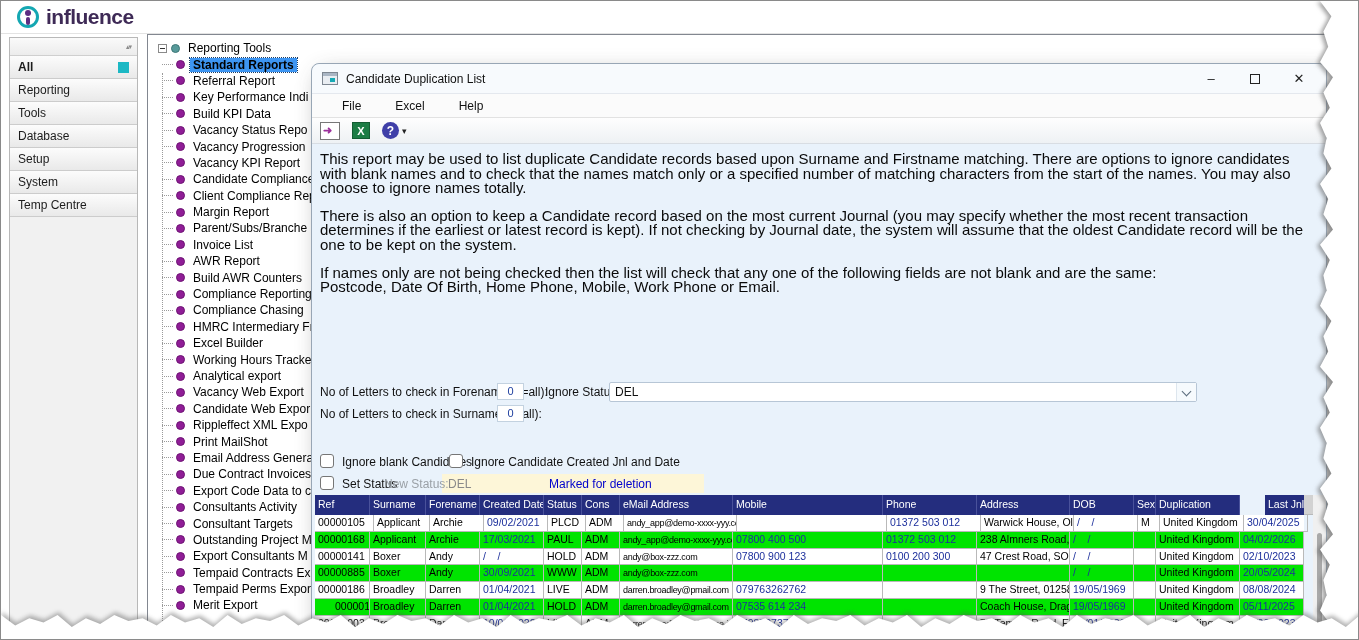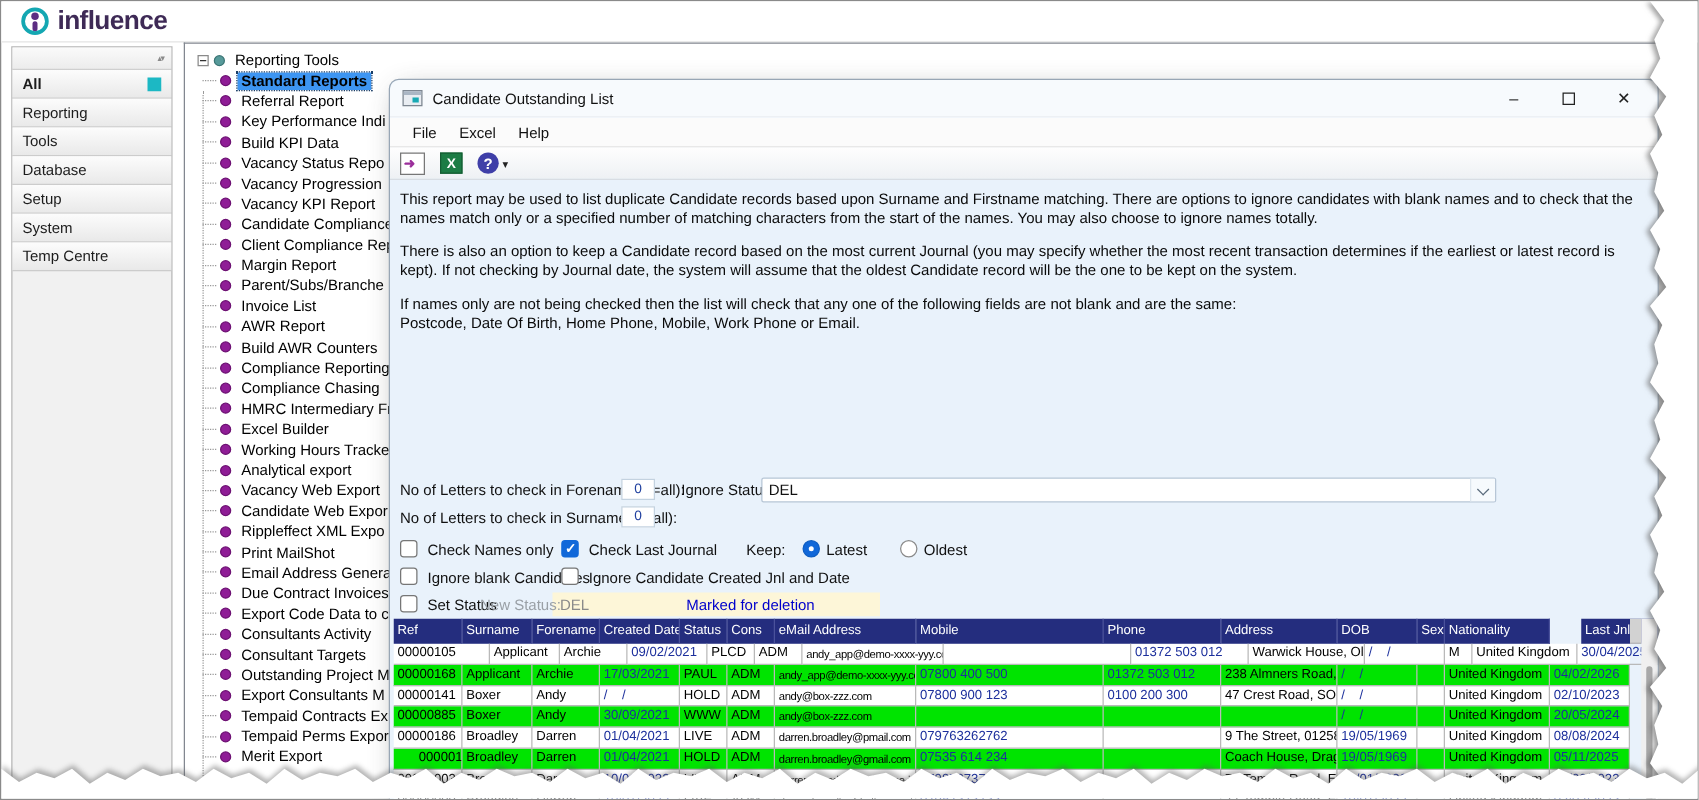--- a/index.html
+++ b/index.html
@@ -41,32 +41,32 @@
   
   .dialog{position:absolute;left:310px;top:62px;width:1016px;height:578px;background:#e9f2fb;border:1px solid #98a6b5;border-radius:8px 8px 0 0;box-shadow:8px 10px 22px rgba(60,60,60,.45);overflow:hidden;}
   .dtitle{height:30px;background:#f7fafd;border-bottom:1px solid #e4e8ee;display:flex;align-items:center;padding:0 10px;border-radius:8px 8px 0 0;}
   .dtitle-icon{width:16px;height:13px;border:1px solid #7d8691;background:#e9edf2;position:relative;margin-right:8px;flex:none;}
   .dtitle-icon::before{content:"";position:absolute;left:0;top:0;right:0;height:3px;background:#aab6c4;}
   .dtitle-icon::after{content:"";position:absolute;right:2px;bottom:2px;width:5px;height:4px;background:#18a9b4;}
   .dtitle-text{font-size:12px;color:#111;}
   .win-btns{margin-left:auto;display:flex;align-items:center;gap:30px;padding-right:10px;}
   .win-btn{width:14px;height:14px;display:flex;align-items:center;justify-content:center;font-size:13px;color:#222;cursor:default;}
   .win-btn .maxbox{width:10px;height:10px;border:1px solid #222;}
-  .dmenu{height:24px;background:#fbfbfb;border-bottom:1px solid #e2e2e2;display:flex;align-items:center;padding-left:9px;gap:0;}
+  .dmenu{height:24px;background:#fbfbfb;border-bottom:1px solid #e2e2e2;display:flex;align-items:center;padding-left:21px;gap:16px;}
   .dmenu span{font-size:12px;color:#111;padding:3px 9px;cursor:default;}
   .dtool{height:26px;background:linear-gradient(#fefefe,#eef1f4);border-bottom:1px solid #d8dde3;display:flex;align-items:center;gap:12px;padding-left:8px;}
   .tool-exit{width:20px;height:18px;border:1px solid #777;background:#fff;position:relative;}
   .tool-exit::before{content:"➜";position:absolute;left:2px;top:1px;font-size:11px;color:#9b2f9b;font-weight:bold;}
   .tool-excel{width:18px;height:17px;background:#1c7c45;border:1px solid #145c33;color:#fff;font-size:11px;font-weight:bold;display:flex;align-items:center;justify-content:center;}
   .tool-help{display:flex;align-items:center;gap:3px;}
   .tool-help .hc{width:17px;height:17px;border-radius:50%;background:#3f3fa8;color:#fff;font-size:12px;font-weight:bold;display:flex;align-items:center;justify-content:center;}
   .tool-help .caret{font-size:9px;color:#222;}
 
   .dcontent{position:absolute;left:0;top:81px;right:0;bottom:0;background:#e9f2fb;}
-  .desc{position:absolute;left:8px;top:7px;right:14px;font-size:12px;color:#0a0a0a;}
+  .desc{position:absolute;left:8px;top:7px;right:14px;font-size:15px;color:#0a0a0a;}
   .desc p{margin:0 0 13px 0;line-height:14.6px;white-space:pre-line;}
 
   .frow{position:absolute;left:0;right:0;height:20px;font-size:12px;color:#111;}
   .frow .lbl{position:absolute;top:2px;}
   .num-input{position:absolute;left:185px;top:0;width:27px;height:17px;background:#fff;border:1px solid #c3d2e0;text-align:center;font-size:11px;color:#20409f;line-height:15px;}
   .combo{position:absolute;left:297px;top:-1px;width:588px;height:20px;background:#fff;border:1px solid #b7c6d6;border-radius:2px;}
   .combo .val{position:absolute;left:5px;top:2px;font-size:12px;color:#111;}
   .combo .drop{position:absolute;right:0;top:0;width:20px;height:18px;border-left:1px solid #dde6ee;background:#f6fafd;}
   .combo .drop::before{content:"";position:absolute;left:6px;top:5px;width:6px;height:6px;border-right:1.4px solid #5a6b7c;border-bottom:1.4px solid #5a6b7c;transform:rotate(45deg);}
 
@@ -319,21 +319,21 @@
           <span class="bullet purple"></span>
           <span class="tlabel">Merit Export</span>
         </div>
         <div class="vline" style="top: 38px; height: 551.6px;"></div>
       </div>
   </div>
 
   <div class="dialog">
     <div class="dtitle">
       <span class="dtitle-icon"></span>
-      <span class="dtitle-text">Candidate Outstanding List</span>
+      <span class="dtitle-text">Candidate Duplication List</span>
       <span class="win-btns">
         <span class="win-btn">–</span>
         <span class="win-btn">
             <span class="maxbox"></span>
           </span>
         <span class="win-btn">✕</span>
       </span>
     </div>
     <div class="dmenu">
       <span>File</span>
@@ -365,31 +365,20 @@
           <span class="val">DEL</span>
           <span class="drop"></span>
         </span>
       </div>
 
       <div class="frow" style="top:260px;">
         <span class="lbl" style="left:8px;">No of Letters to check in Surname (0=all):</span>
         <span class="num-input">0</span>
       </div>
 
-      <div class="frow" style="top:286px;">
-        <span class="cb" id="cb-names" style="left:8px;"></span>
-        <span class="lbl" style="left:30px;">Check Names only</span>
-        <span class="cb checked" id="cb-journal" style="left:137px;"></span>
-        <span class="lbl" style="left:159px;">Check Last Journal</span>
-        <span class="lbl" style="left:285px;">Keep:</span>
-        <span class="radio sel" id="rad-latest" style="left:330px;"></span>
-        <span class="lbl" style="left:349px;">Latest</span>
-        <span class="radio" id="rad-oldest" style="left:408px;"></span>
-        <span class="lbl" style="left:427px;">Oldest</span>
-      </div>
 
       <div class="frow" style="top:308px;">
         <span class="cb" id="cb-blank" style="left:8px;"></span>
         <span class="lbl" style="left:30px;">Ignore blank Candidates</span>
         <span class="cb" id="cb-created" style="left:137px;"></span>
         <span class="lbl" style="left:159px;">Ignore Candidate Created Jnl and Date</span>
       </div>
 
       <div class="frow" style="top:330px;">
         <span class="cb" id="cb-setstatus" style="left:8px;"></span>
@@ -407,25 +396,25 @@
             <div class="th" style="width: 54px;">Forename</div>
             <div class="th" style="width: 64px;">Created Date</div>
             <div class="th" style="width: 38px;">Status</div>
             <div class="th" style="width: 38px;">Cons</div>
             <div class="th" style="width: 113px;">eMail Address</div>
             <div class="th" style="width: 150px;">Mobile</div>
             <div class="th" style="width: 94px;">Phone</div>
             <div class="th" style="width: 93px;">Address</div>
             <div class="th" style="width: 64px;">DOB</div>
             <div class="th" style="width: 22px;">Sex</div>
-            <div class="th" style="width: 84px;">Nationality</div>
+            <div class="th" style="width: 84px;">Duplication</div>
             <div class="th" style="width: 64px; margin-left: 25px;">Last Jnl</div>
           </div>
           <div class="tr">
-            <div class="td" style="width: 77px;">00000105</div>
+            <div class="td" style="width: 59px;">00000105</div>
             <div class="td" style="width: 56px;">Applicant</div>
             <div class="td" style="width: 54px;">Archie</div>
             <div class="td navy" style="width: 64px;">09/02/2021</div>
             <div class="td" style="width: 38px;">PLCD</div>
             <div class="td" style="width: 38px;">ADM</div>
             <div class="td email" style="width: 113px;">andy_app@demo-xxxx-yyy.com</div>
             <div class="td navy" style="width: 150px;"></div>
             <div class="td navy" style="width: 94px;">01372 503 012</div>
             <div class="td" style="width: 93px;">Warwick House, Old</div>
             <div class="td navy" style="width: 64px;">/    /</div>

